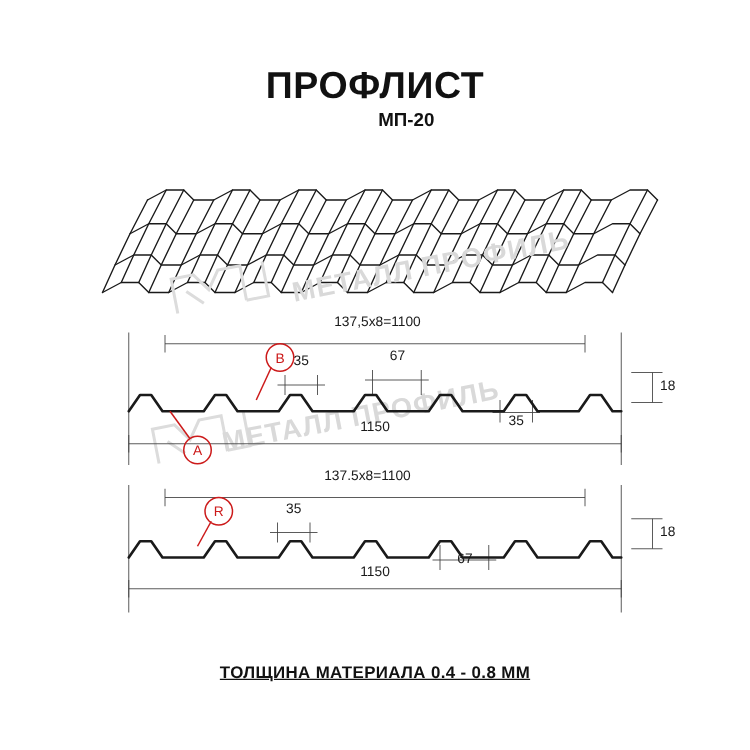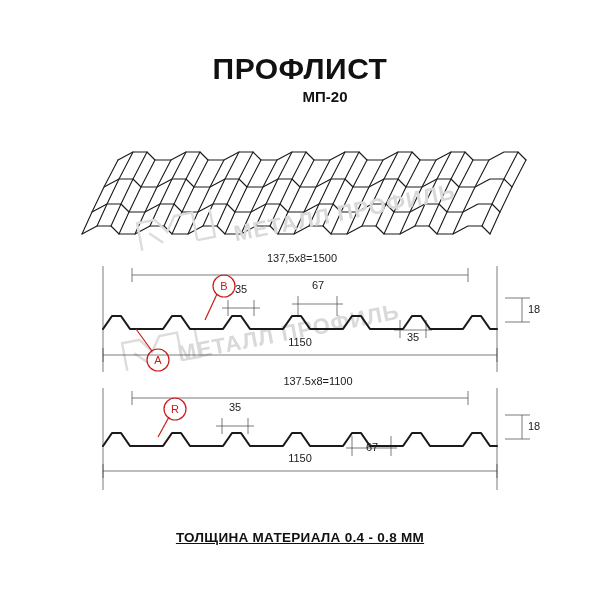--- a/index.html
+++ b/index.html
@@ -201,21 +201,21 @@
     <g stroke="#cc1a1a" stroke-width="1.2" fill="none">
       <circle cx="158" cy="360" r="11"></circle>
       <path d="M152,351 L136,329"></path>
       <circle cx="224" cy="286" r="11"></circle>
       <path d="M217,294 L205,320"></path>
     </g>
     <text x="158" y="364" font-family="Liberation Sans, sans-serif" font-size="11" fill="#cc1a1a" text-anchor="middle">A</text>
     <text x="224" y="290" font-family="Liberation Sans, sans-serif" font-size="11" fill="#cc1a1a" text-anchor="middle">B</text>
   </svg>
 
-  <div style="position:absolute; left:232px; top:252px; width:140px; text-align:center; font-size:11px;">137,5x8=1500</div>
+  <div style="position:absolute; left:232px; top:252px; width:140px; text-align:center; font-size:11px;">137,5x8=1100</div>
   <div style="position:absolute; left:265px; top:336px; width:70px; text-align:center; font-size:11px;">1150</div>
   <div style="position:absolute; left:528px; top:303px; width:22px; text-align:left; font-size:11px;">18</div>
   <div style="position:absolute; left:226px; top:283px; width:30px; text-align:center; font-size:11px;">35</div>
   <div style="position:absolute; left:303px; top:279px; width:30px; text-align:center; font-size:11px;">67</div>
   <div style="position:absolute; left:398px; top:331px; width:30px; text-align:center; font-size:11px;">35</div>
 
   <svg class="layer" viewBox="0 0 600 600">
     <g stroke="#444" stroke-width="0.7" fill="none">
       <line x1="103" y1="388" x2="103" y2="490"></line>
       <line x1="497" y1="388" x2="497" y2="490"></line>
@@ -253,21 +253,21 @@
                L497,446"></path>
     </g>
 
     <g stroke="#cc1a1a" stroke-width="1.2" fill="none">
       <circle cx="175" cy="409" r="11"></circle>
       <path d="M169,417 L158,437"></path>
     </g>
     <text x="175" y="413" font-family="Liberation Sans, sans-serif" font-size="11" fill="#cc1a1a" text-anchor="middle">R</text>
   </svg>
 
-  <div style="position:absolute; left:248px; top:375px; width:140px; text-align:center; font-size:11px;">137.5x8=1100</div>
+  <div style="position:absolute; left:224px; top:375px; width:140px; text-align:center; font-size:11px;">137.5x8=1100</div>
   <div style="position:absolute; left:265px; top:452px; width:70px; text-align:center; font-size:11px;">1150</div>
   <div style="position:absolute; left:528px; top:420px; width:22px; text-align:left; font-size:11px;">18</div>
   <div style="position:absolute; left:220px; top:401px; width:30px; text-align:center; font-size:11px;">35</div>
   <div style="position:absolute; left:357px; top:441px; width:30px; text-align:center; font-size:11px;">67</div>
 
   <div class="footer">ТОЛЩИНА МАТЕРИАЛА 0.4 - 0.8 ММ</div>
 
 </div>
 
 </body></html>

